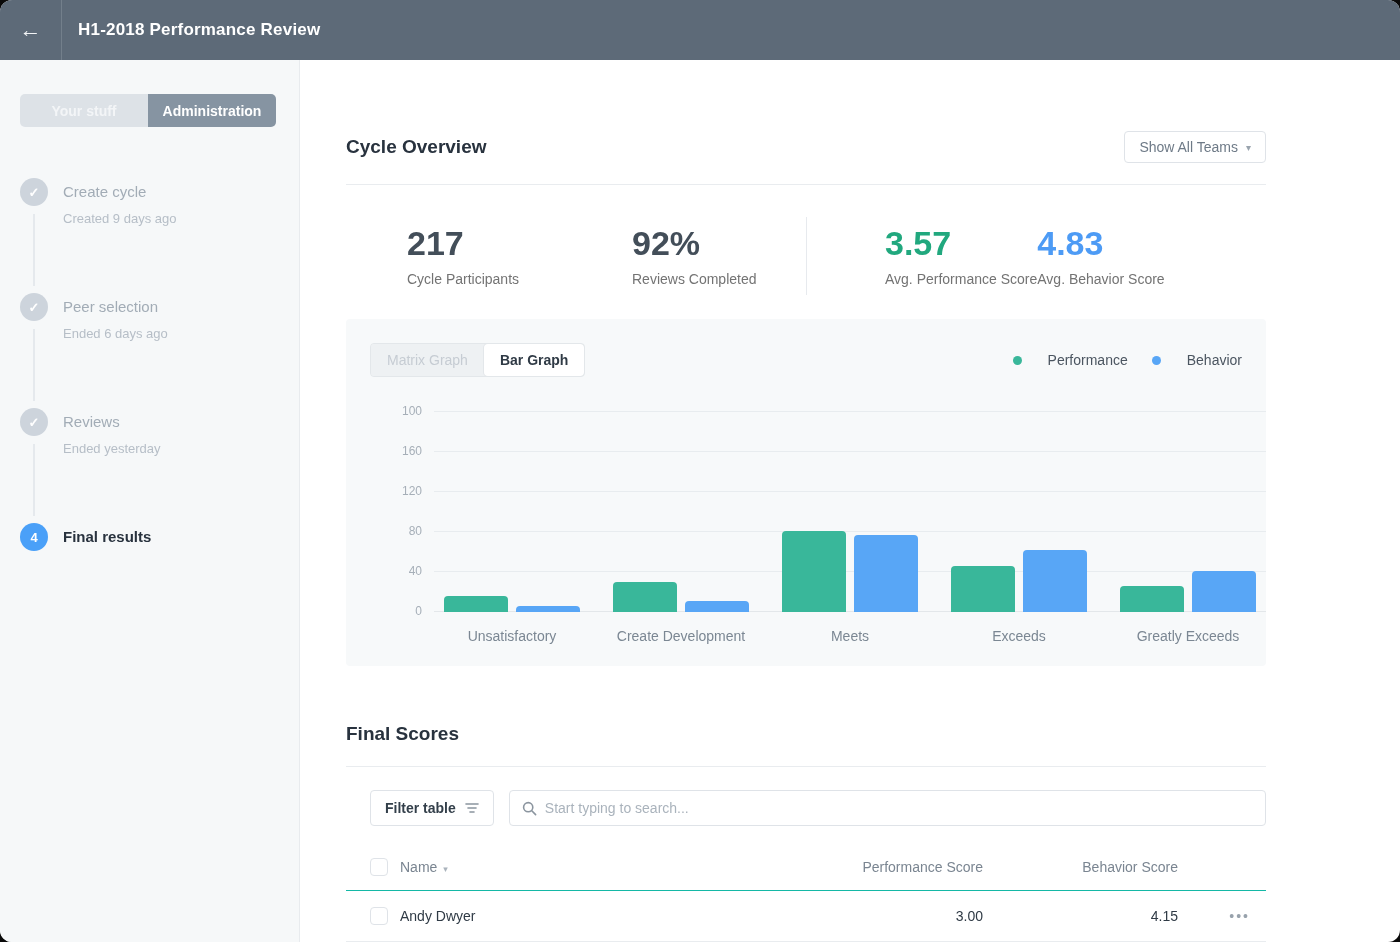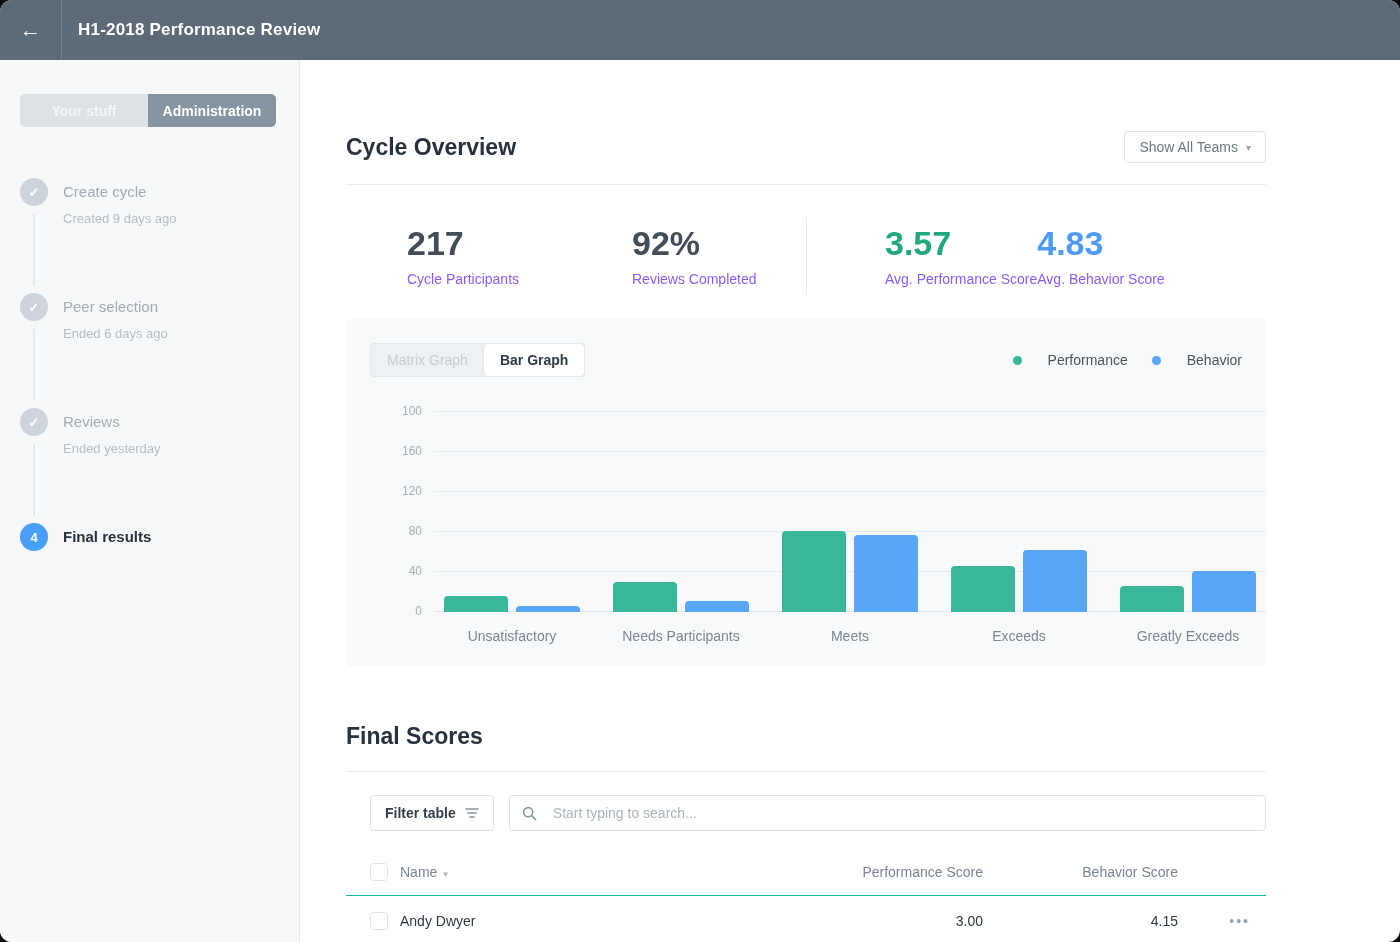--- a/index.html
+++ b/index.html
@@ -25,31 +25,31 @@
   .step-icon.done { background:#cdd4dc; }
   .step-icon.active { background:#4aa0f8; }
   .step-text { margin-left:15px; display:flex; flex-direction:column; padding-top:2px; }
   .step-title { font-size:15px; font-weight:400; color:#a2acb6; line-height:24px; }
   .step.active .step-title { color:#28323e; font-weight:700; }
   .step-sub { margin-top:7px; font-size:13px; color:#b6bec7; }
 
   
   .main { position:absolute; top:60px; left:346px; width:920px; bottom:0; background:#ffffff; }
   .section-head { margin-top:71px; display:flex; align-items:center; justify-content:space-between; }
-  .h2 { font-size:23px; font-weight:700; color:#28323e; }
+  .h2 { font-size:19px; font-weight:700; color:#28323e; }
   .teams-btn { display:flex; align-items:center; gap:8px; height:32px; padding:0 14px; background:#ffffff; border:1px solid #dfe3e8; border-radius:4px; color:#6e7a87; font-family:inherit; font-size:14px; cursor:pointer; }
   .caret { font-size:10px; color:#9aa4ae; }
   .divider { height:1px; background:#e9ecef; margin-top:21px; }
 
   
   .stats { position:relative; display:flex; padding:39px 0 0 61px; height:118px; }
   .stat { display:flex; flex-direction:column; }
   .stat:nth-child(1){ width:215px; } .stat:nth-child(2){ width:225px; } .stat:nth-child(3){ width:253px; }
   .stat-value { font-size:34px; font-weight:600; line-height:38px; }
-  .stat-label { margin-top:9px; font-size:14px; color:#8b5cf6; }
+  .stat-label { margin-top:9px; font-size:14px; color:#737373; }
   .stats-vdivider { position:absolute; left:460px; top:32px; height:78px; width:1px; background:#e7eaee; }
 
   
   .panel { position:relative; margin-top:16px; height:347px; background:#f7f9fa; border-radius:4px; padding:24px 24px 0 24px; }
   .chart-top { display:flex; align-items:center; justify-content:space-between; }
   .gtoggle { display:flex; border:1px solid #e3e7ea; background:#eef1f3; border-radius:4px; overflow:hidden; }
   .gtoggle button { height:32px; padding:0 16px; border:none; font-family:inherit; font-size:14px; cursor:pointer; }
   .gtoggle .dim { background:#eef1f3; color:#c6ccd3; }
   .gtoggle .on { background:#ffffff; color:#2f3a45; font-weight:700; border-radius:4px; box-shadow:0 0 0 1px #e3e7ea; }
   .legend { display:flex; align-items:center; gap:24px; }
@@ -65,21 +65,21 @@
   .bar { width:64px; border-radius:4px 4px 0 0; }
   .cats { display:flex; justify-content:space-between; padding:0 10px; margin:16px 0 0 64px; width:832px; }
   .cat { width:136px; text-align:center; font-size:14px; color:#7b8793; white-space:nowrap; }
 
   
   .fs-head { margin-top:57px; }
   .filter-row { display:flex; align-items:center; margin-top:23px; padding-left:24px; gap:15px; }
   .filter-btn { display:flex; align-items:center; gap:9px; height:36px; padding:0 14px; background:#ffffff; border:1px solid #dfe3e8; border-radius:4px; font-family:inherit; font-size:14px; font-weight:700; color:#333f4a; cursor:pointer; }
   .searchbox { flex:1; display:flex; align-items:center; height:36px; border:1px solid #dfe3e8; border-radius:4px; background:#fff; padding:0 12px; margin-right:0; }
   .searchbox svg { flex:0 0 auto; }
-  .searchbox input { border:none; outline:none; flex:1; margin-left:16px; font-family:inherit; font-size:14px; color:#3d4852; }
+  .searchbox input { border:none; outline:none; flex:1; margin-left:8px; font-family:inherit; font-size:14px; color:#3d4852; }
   .searchbox input::placeholder { color:#aab3bc; }
 
   .table { margin-top:18px; }
   .trow { display:grid; grid-template-columns:18px 1fr 210px 183px 60px; column-gap:12px; align-items:center; padding:0 16px 0 24px; }
   .thead { height:46px; font-size:14px; color:#7a8591; }
   .thead .sort-caret { font-size:9px; color:#aab3bc; margin-left:6px; }
   .tbody-row { height:52px; border-top:1px solid #14b8a6; border-bottom:1px solid #e9ecef; font-size:14px; color:#2f3a45; }
   .cell-right { text-align:right; }
   .name-cell { font-weight:400; color:#2f3a45; }
   .checkbox { width:18px; height:18px; border:1.5px solid #dfe3e8; border-radius:4px; background:#fff; cursor:pointer; }
@@ -218,21 +218,21 @@
               <div class="bar" style="height: 62px; background: rgb(88, 166, 246);"></div>
             </div>
             <div class="bargroup">
               <div class="bar" style="height: 26px; background: rgb(57, 183, 154);"></div>
               <div class="bar" style="height: 41px; background: rgb(88, 166, 246);"></div>
             </div>
           </div>
         </div>
       <div class="cats" id="cats">
           <span class="cat">Unsatisfactory</span>
-          <span class="cat">Needs Participants</span>
+          <span class="cat">Create Development</span>
           <span class="cat">Meets</span>
           <span class="cat">Exceeds</span>
           <span class="cat">Greatly Exceeds</span>
         </div>
     </div>
 
     <div class="h2 fs-head">Final Scores</div>
     <div class="divider"></div>
 
     <div class="filter-row">

